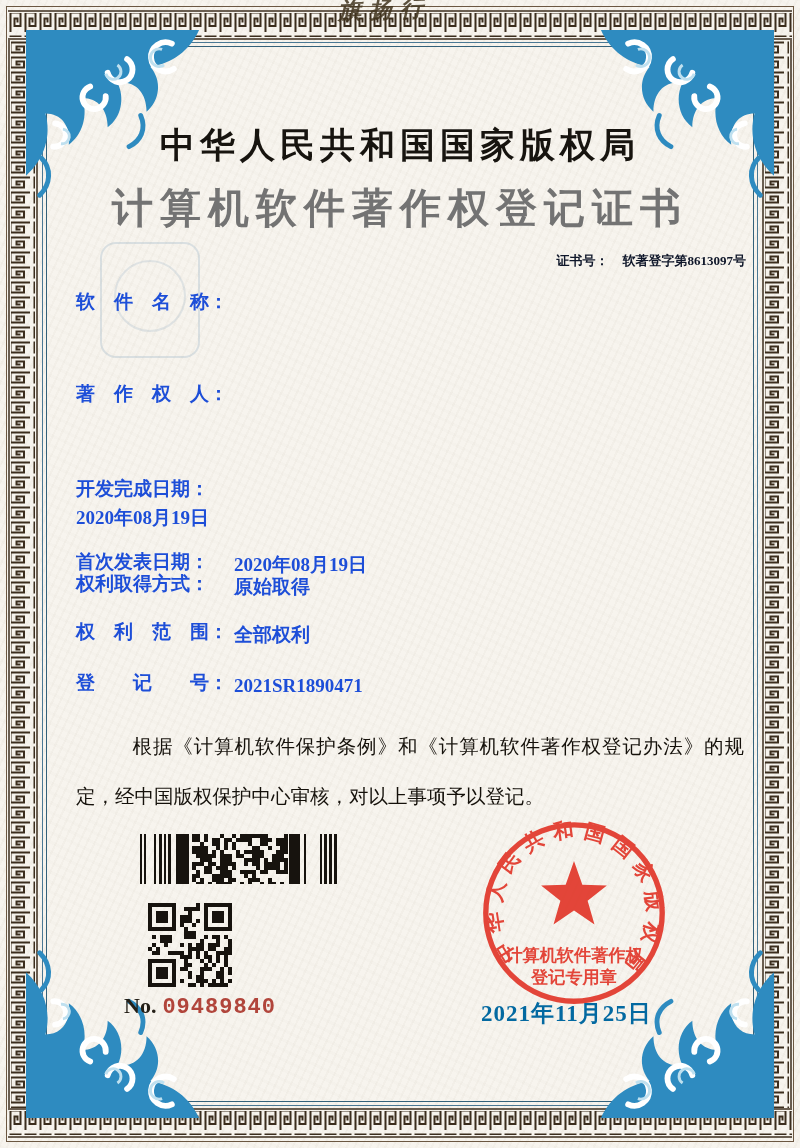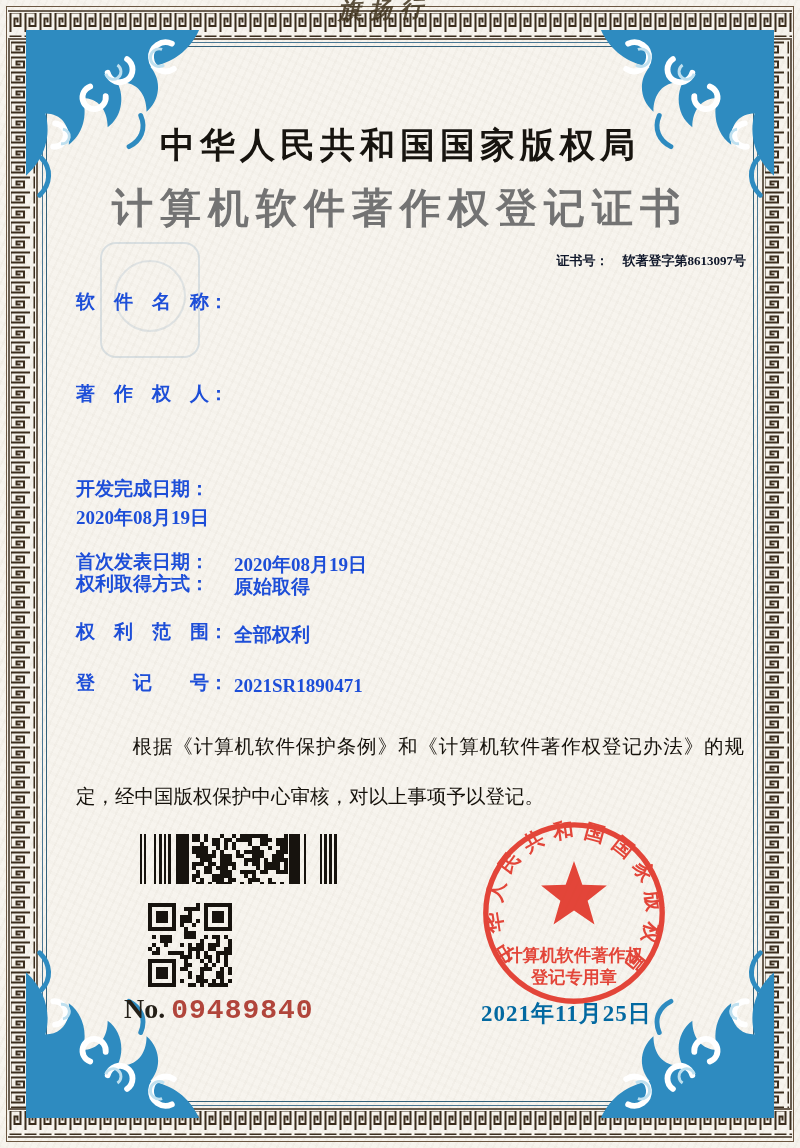--- a/index.html
+++ b/index.html
@@ -77,21 +77,21 @@
     position:absolute;left:76px;width:668px;top:722px;z-index:4;
     font-size:19.5px;font-weight:400;color:#15110b;line-height:50px;
     text-align:justify;text-indent:2.9em;
   }
 
   .barcode{position:absolute;left:140px;top:834px;z-index:4;}
   .qrcode{position:absolute;left:148px;top:903px;z-index:4;}
 
   .serial{
     position:absolute;left:124px;top:993px;z-index:5;
-    font-size:28px;font-weight:700;color:#241f17;
+    font-size:22px;font-weight:700;color:#241f17;
   }
   .serial .digits{
     font-family:"Liberation Mono","DejaVu Sans Mono",monospace;
     color:#b1453b;letter-spacing:1px;margin-left:6px;font-weight:700;
   }
 
   .seal{position:absolute;left:476px;top:818px;width:196px;height:196px;z-index:4;opacity:.94;}
   .issue-date{
     position:absolute;left:481px;top:998px;z-index:5;
     font-size:23px;font-weight:700;color:#0369a1;letter-spacing:1px;

